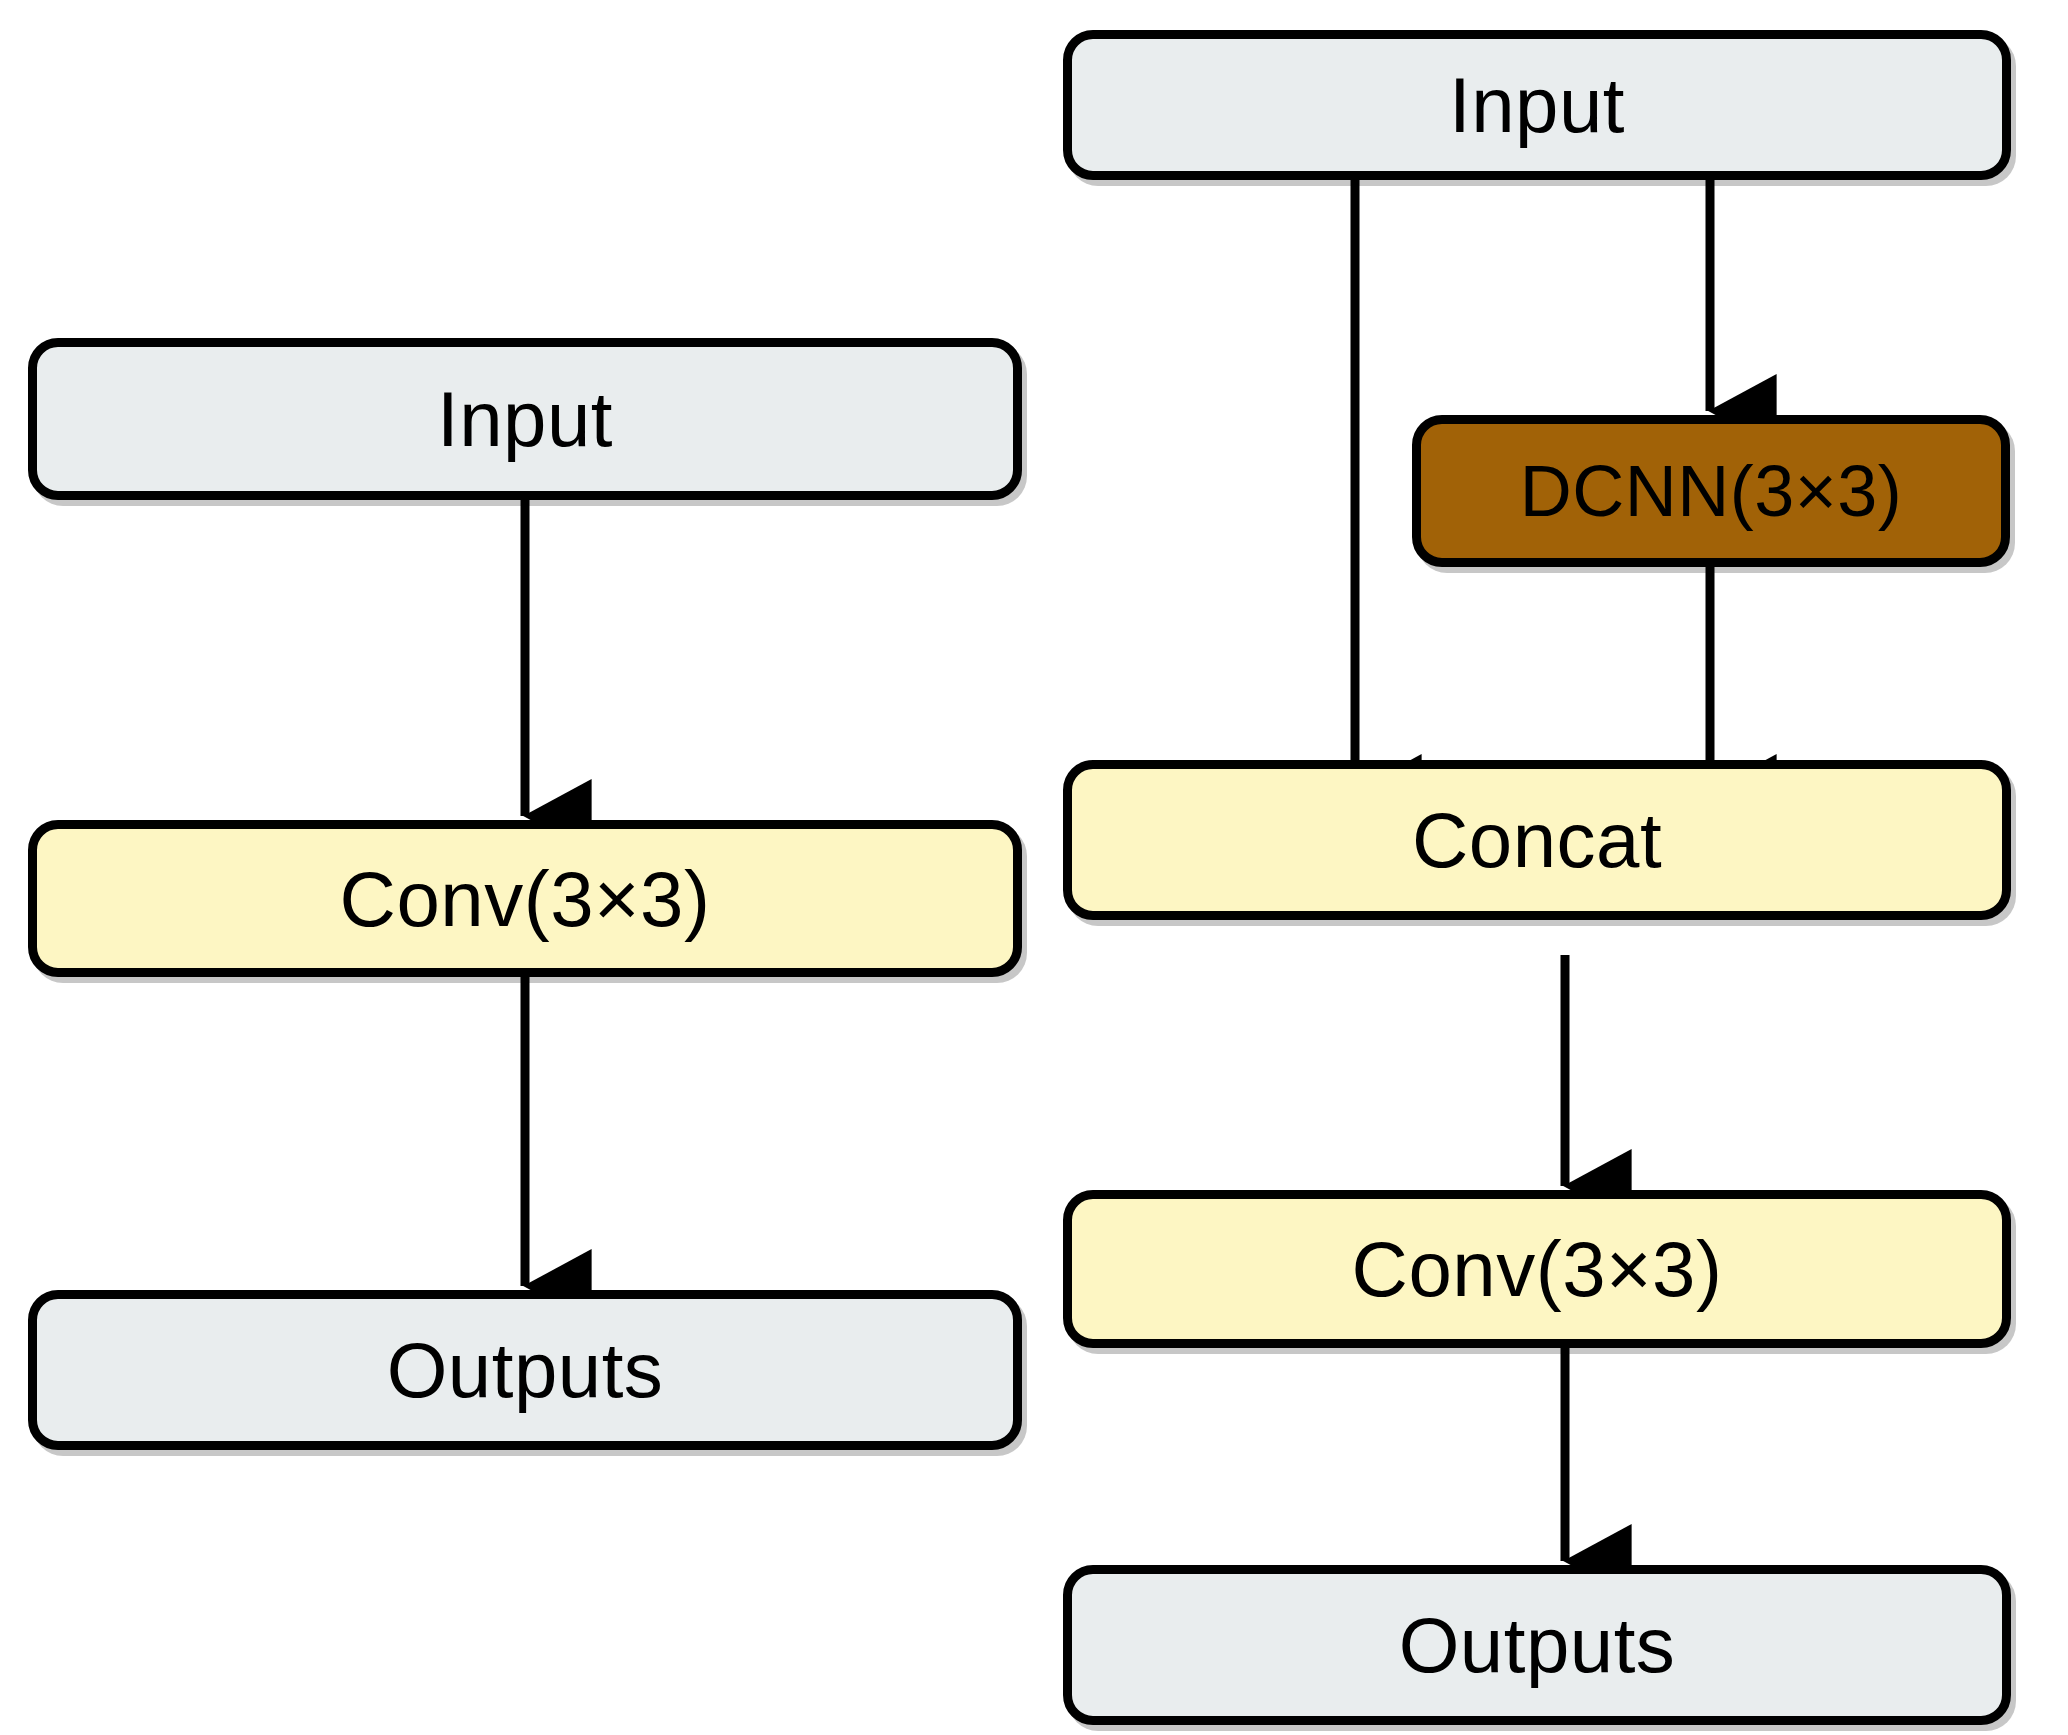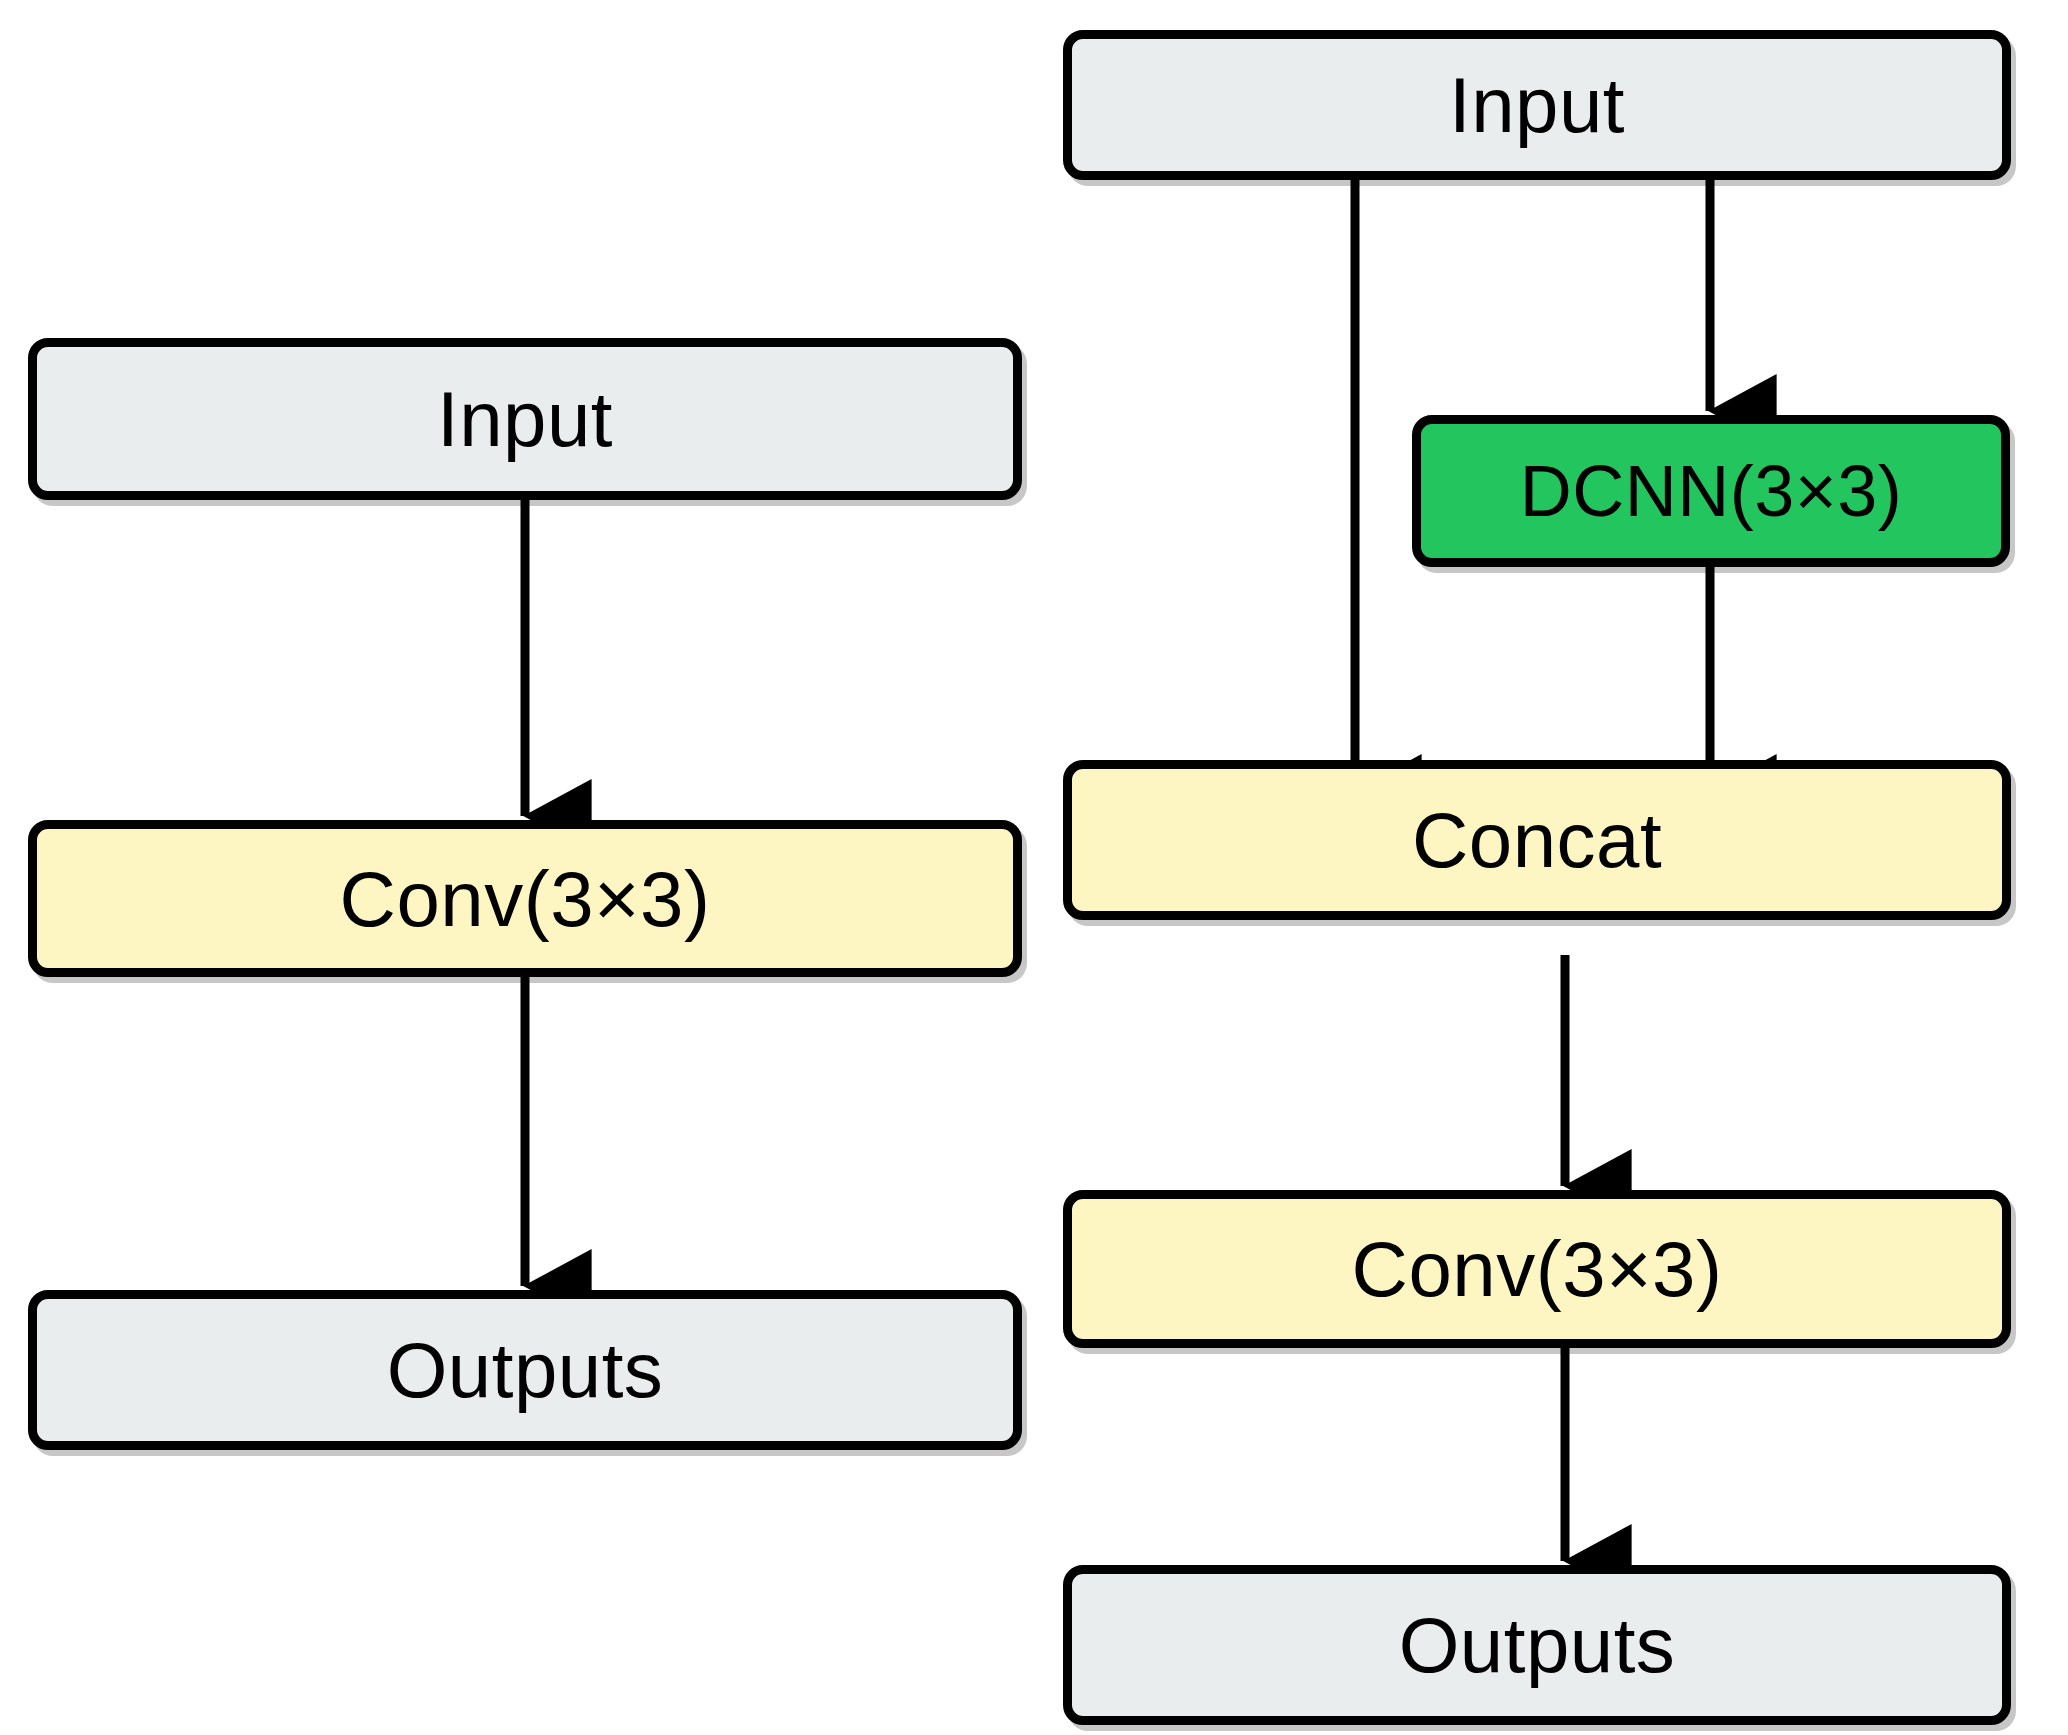--- a/index.html
+++ b/index.html
@@ -21,34 +21,34 @@
     position: absolute;
     left: 0;
     top: 0;
     width: 2068px;
     height: 1735px;
   }
   .node-box {
     position: absolute;
     box-sizing: border-box;
     border: 9px solid #000000;
-    border-radius: 20px;
+    border-radius: 30px;
     display: flex;
     align-items: center;
     justify-content: center;
     color: #000000;
     font-weight: 400;
     letter-spacing: 0.5px;
     line-height: 1;
     white-space: nowrap;
     box-shadow: 5px 6px 0 rgba(0,0,0,0.22);
   }
   .fill-grey  { background: #e9edee; }
   .fill-yellow{ background: #fdf6c3; }
-  .fill-purple{ background: #22c55e; }
+  .fill-purple{ background: #a16207; }
 </style>
 </head>
 <body>
 
 <div id="canvas">
 
   <svg id="diagram-svg" viewBox="0 0 2068 1735" xmlns="http://www.w3.org/2000/svg">
     <defs>
       <marker id="arrowhead" markerWidth="9" markerHeight="8" refX="4.5" refY="7.6" orient="auto" markerUnits="strokeWidth">
         <path d="M0.4,0.2 L8.6,0.2 L4.5,7.8 Z" fill="#000000"></path>

